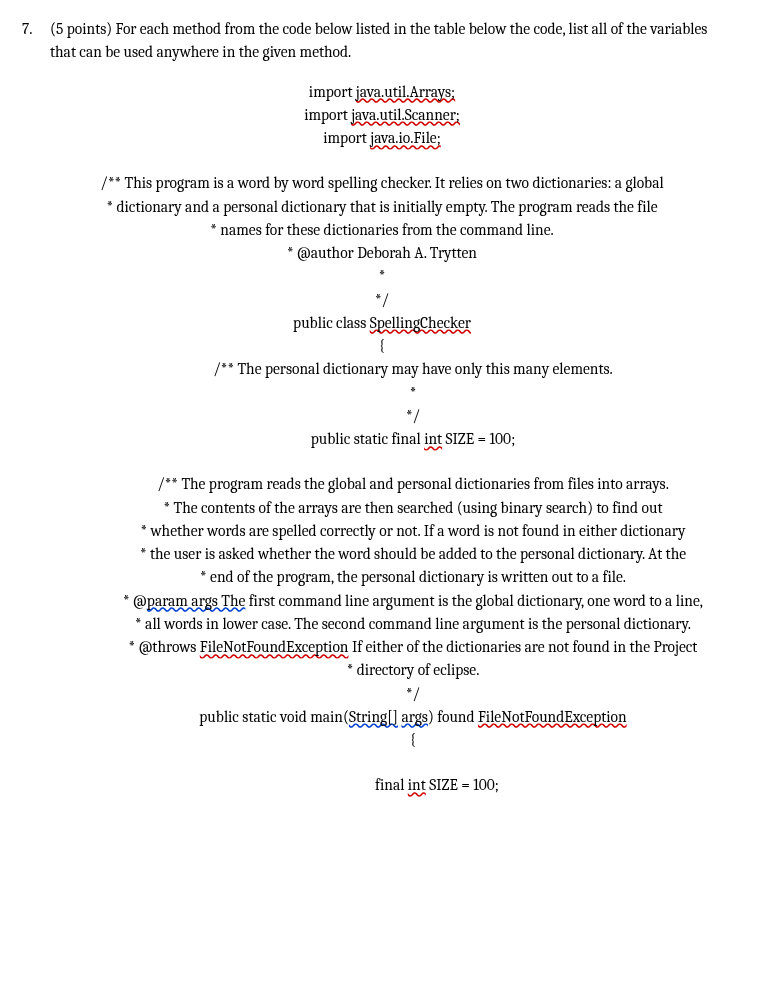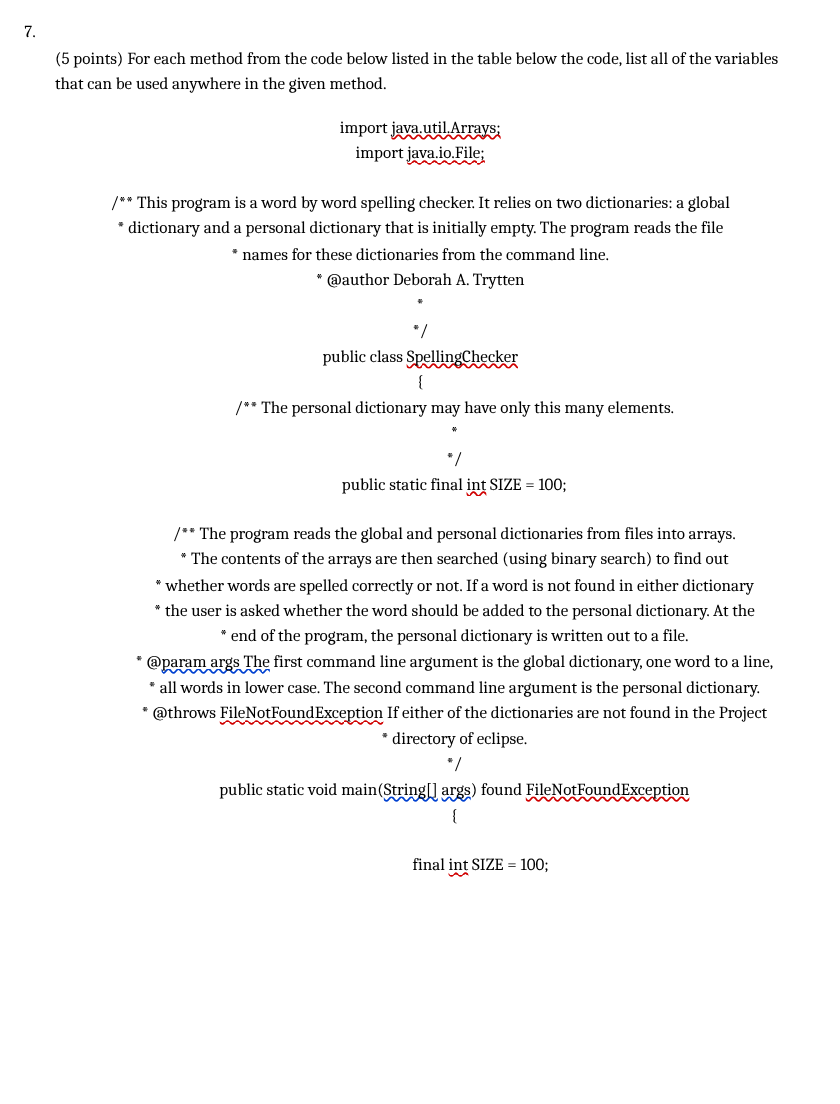--- a/index.html
+++ b/index.html
@@ -17,21 +17,20 @@
     display: flex;
     margin-bottom: 16px;
   }
   .qnum {
     width: 28px;
     flex-shrink: 0;
   }
   .qbody {
     flex: 1;
     padding-right: 10px;
-    margin-top: 24px;
   }
   .code {
     font-family: Cambria, Georgia, 'Times New Roman', serif;
     white-space: normal;
     text-align: center;
   }
   .line {
     display: block;
   }
   .indent1 { padding-left: 62px; }
@@ -54,20 +53,21 @@
   <div class="qnum">7.</div>
   <div class="qbody">
     <span>(5 points)</span>
     <span>For each method from the code below listed in the table below the code, list all of the variables that can be used anywhere in the given method.</span>
   </div>
 </div>
 
 <div class="code">
 
   <span class="line"><span>import</span> <span class="squiggle-red">java.util.Arrays;</span></span>
+  <span class="line"><span>import</span> <span class="squiggle-red">java.util.Scanner;</span></span>
   <span class="line"><span>import</span> <span class="squiggle-red">java.io.File;</span></span>
 
   <div class="blank"></div>
 
   <span class="line">/** This program is a word by word spelling checker.  It relies on two dictionaries: a global</span>
   <span class="line"> * dictionary and a personal dictionary that is initially empty.  The program reads the file</span>
   <span class="line"> * names for these dictionaries from the command line.</span>
   <span class="line"> * @author Deborah A. Trytten</span>
   <span class="line"> *</span>
   <span class="line"> */</span>

